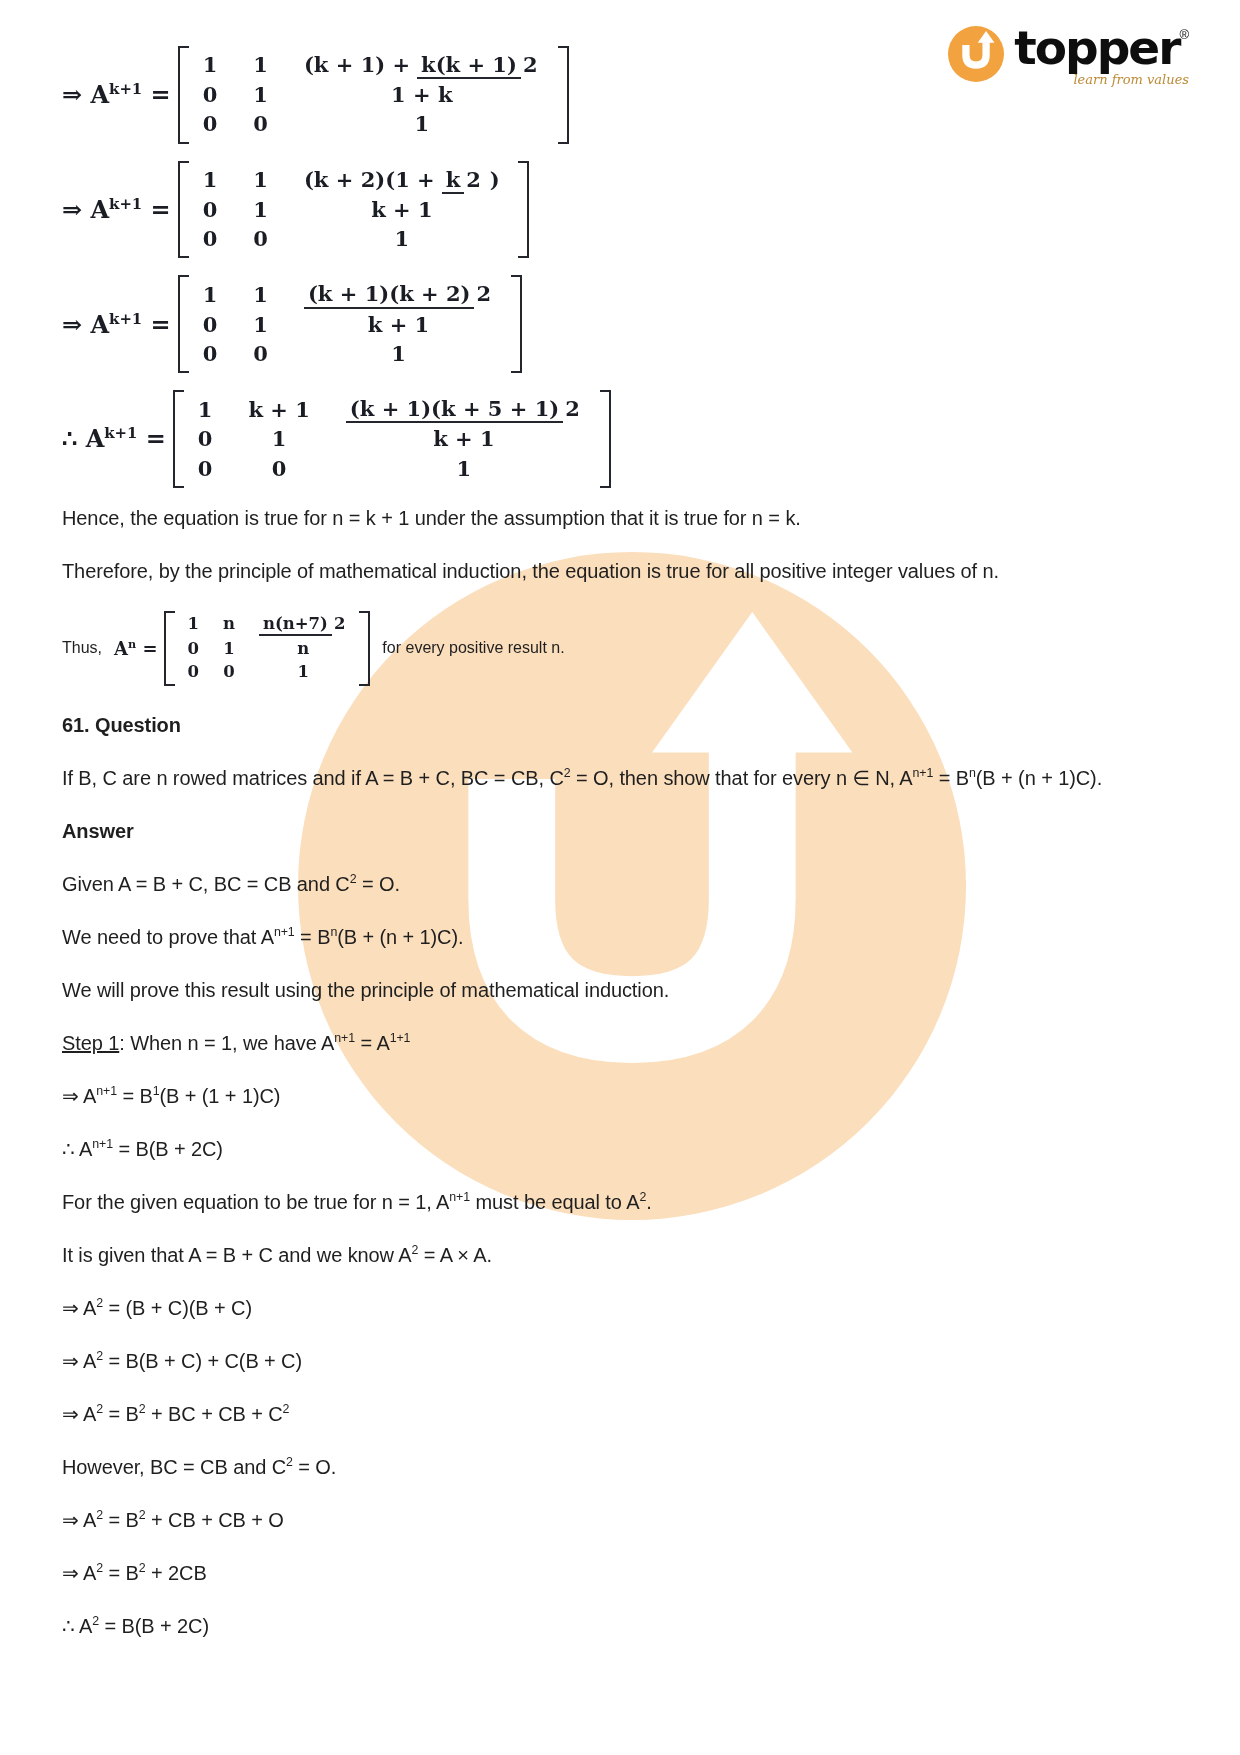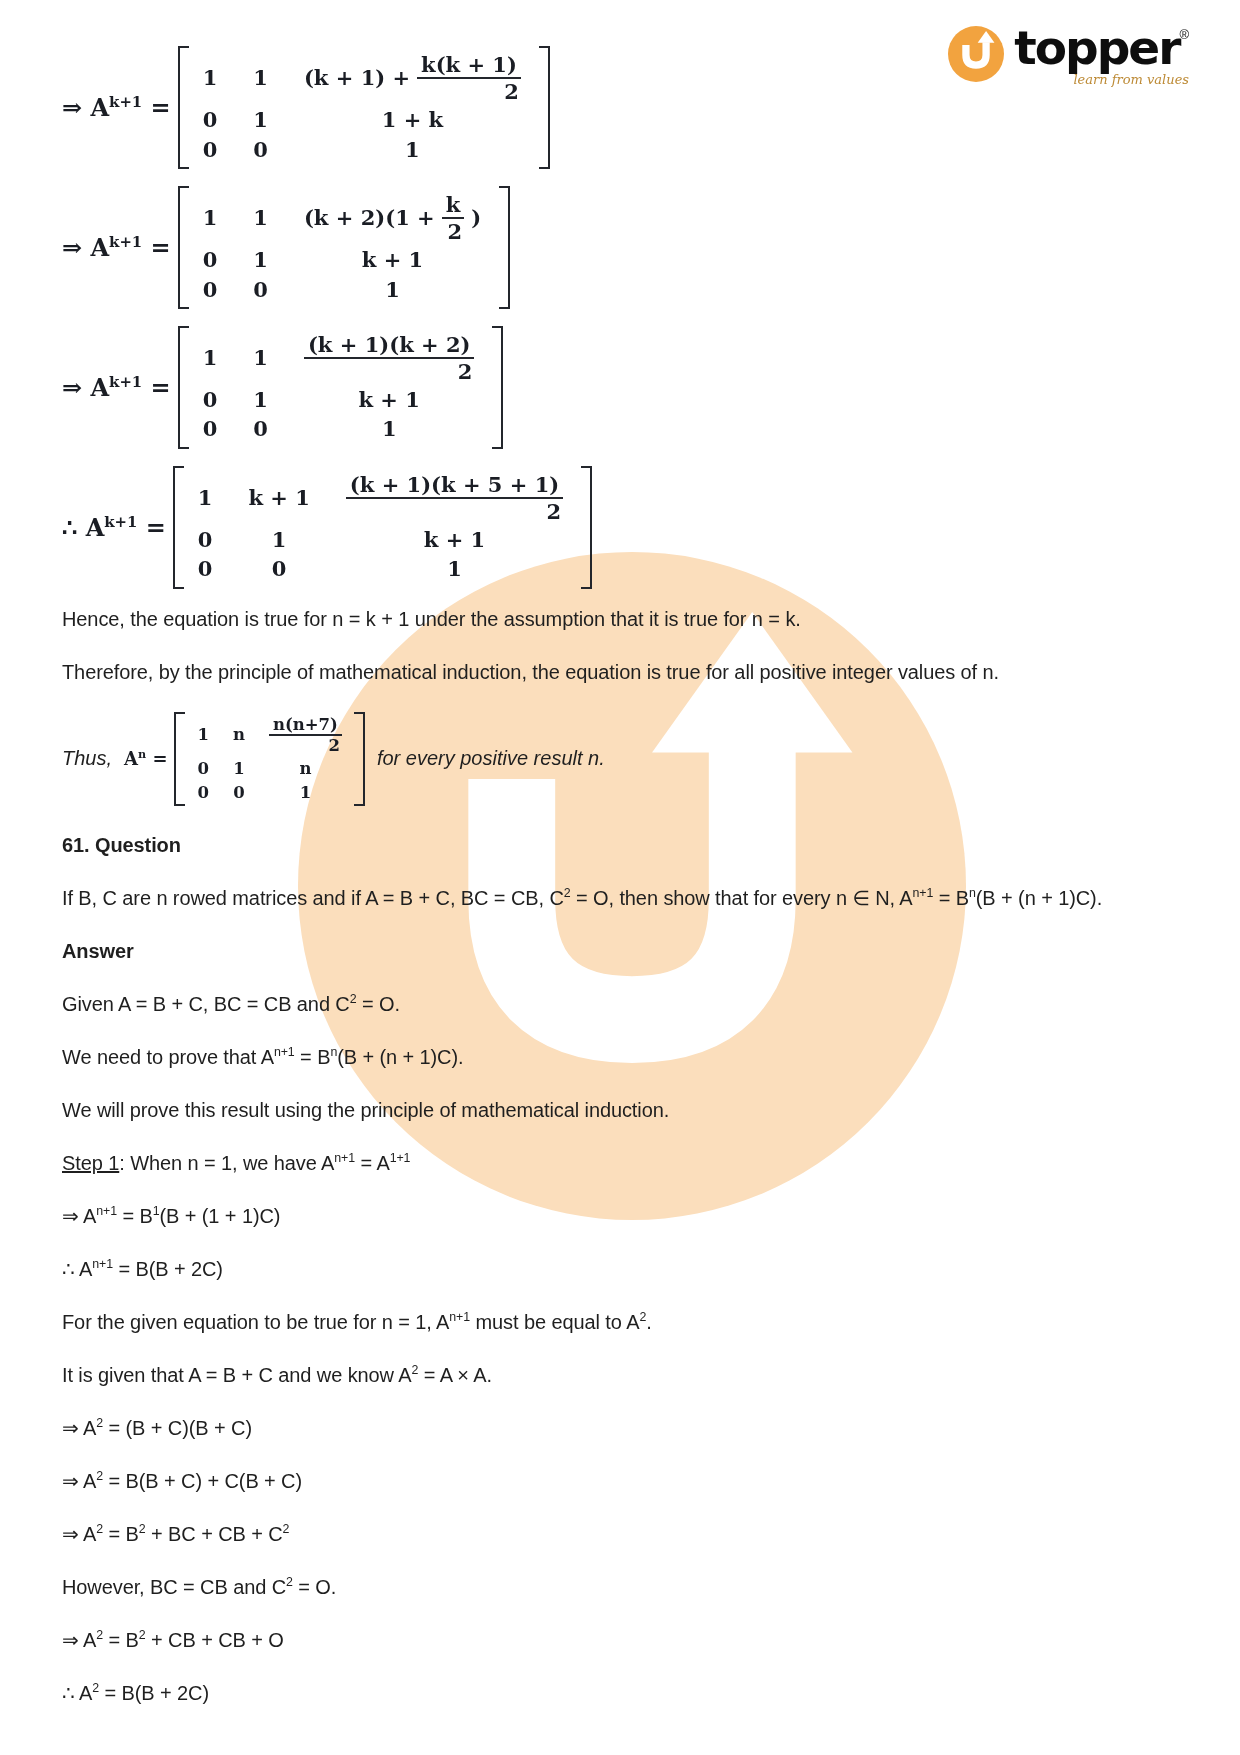--- a/index.html
+++ b/index.html
@@ -22,34 +22,34 @@
   .mrow{display:flex;align-items:center;gap:7px;margin:0 0 17px 0;color:#1a1d24;
         font-family:"DejaVu Serif",serif;font-weight:bold;}
   .mlead{font-size:24px;white-space:pre;}
   .matrix{display:inline-flex;align-items:stretch;}
   .brk{width:9px;flex:none;}
   .brkL{border-left:2px solid #23262c;border-top:2px solid #23262c;border-bottom:2px solid #23262c;}
   .brkR{border-right:2px solid #23262c;border-top:2px solid #23262c;border-bottom:2px solid #23262c;}
   .mgrid{display:grid;grid-template-columns:repeat(3,max-content);column-gap:36px;row-gap:3px;
          align-items:center;justify-items:center;padding:6px 18px 6px 14px;font-size:21px;line-height:1.25;}
   .cell{display:inline-flex;align-items:center;gap:7px;}
-  .frac{display:inline-flex;flex-direction:column;align-items:flex-end;line-height:1.2;}
+  .frac{display:inline-flex;align-items:flex-start;line-height:1.2;}
   .fnum{border-bottom:2px solid #23262c;padding:0 4px;}
   .fden{padding:0 2px;}
   sup{font-size:62%;line-height:0;}
   
   .body-line{font-size:20px;line-height:1.3;margin:0 0 27px 0;letter-spacing:-0.1px;}
   .heading{font-weight:bold;}
   .u{text-decoration:underline;}
   
   .thus{display:flex;align-items:center;gap:12px;margin:2px 0 26px 0;}
   .thus .mrow{margin:0;}
   .thus .mgrid{font-size:16.5px;column-gap:24px;padding:3px 12px;}
   .thus .mlead{font-size:18px;}
-  .thus-lead-text,.thus-tail{font-size:20px;font-style:italic;}
+  .thus-lead-text,.thus-tail{font-size:16px;}
 </style>
 </head>
 <body>
 
 <div class="page">
 
   <div class="watermark">
     <svg viewBox="0 0 100 100" width="100%" height="100%">
       <circle id="wm-circle" cx="50" cy="50" r="50" fill="#FBDEBC"></circle>
       <path id="wm-u" d="M32,34 V52 Q32,70 50,70 Q68,70 68,52 V29" fill="none" stroke="#FFFFFF" stroke-width="13"></path>
@@ -215,17 +215,18 @@
         <p class="body-line"><span class="u">Step 1</span>: When n = 1, we have A<sup>n+1</sup> = A<sup>1+1</sup></p>
         <p class="body-line">⇒ A<sup>n+1</sup> = B<sup>1</sup>(B + (1 + 1)C)</p>
         <p class="body-line">∴ A<sup>n+1</sup> = B(B + 2C)</p>
         <p class="body-line">For the given equation to be true for n = 1, A<sup>n+1</sup> must be equal to A<sup>2</sup>.</p>
         <p class="body-line">It is given that A = B + C and we know A<sup>2</sup> = A × A.</p>
         <p class="body-line">⇒ A<sup>2</sup> = (B + C)(B + C)</p>
         <p class="body-line">⇒ A<sup>2</sup> = B(B + C) + C(B + C)</p>
         <p class="body-line">⇒ A<sup>2</sup> = B<sup>2</sup> + BC + CB + C<sup>2</sup></p>
         <p class="body-line">However, BC = CB and C<sup>2</sup> = O.</p>
         <p class="body-line">⇒ A<sup>2</sup> = B<sup>2</sup> + CB + CB + O</p>
+        <p class="body-line">⇒ A<sup>2</sup> = B<sup>2</sup> + 2CB</p>
         <p class="body-line">∴ A<sup>2</sup> = B(B + 2C)</p>
       </div>
   </div>
 
 </div>
 
 </body></html>

